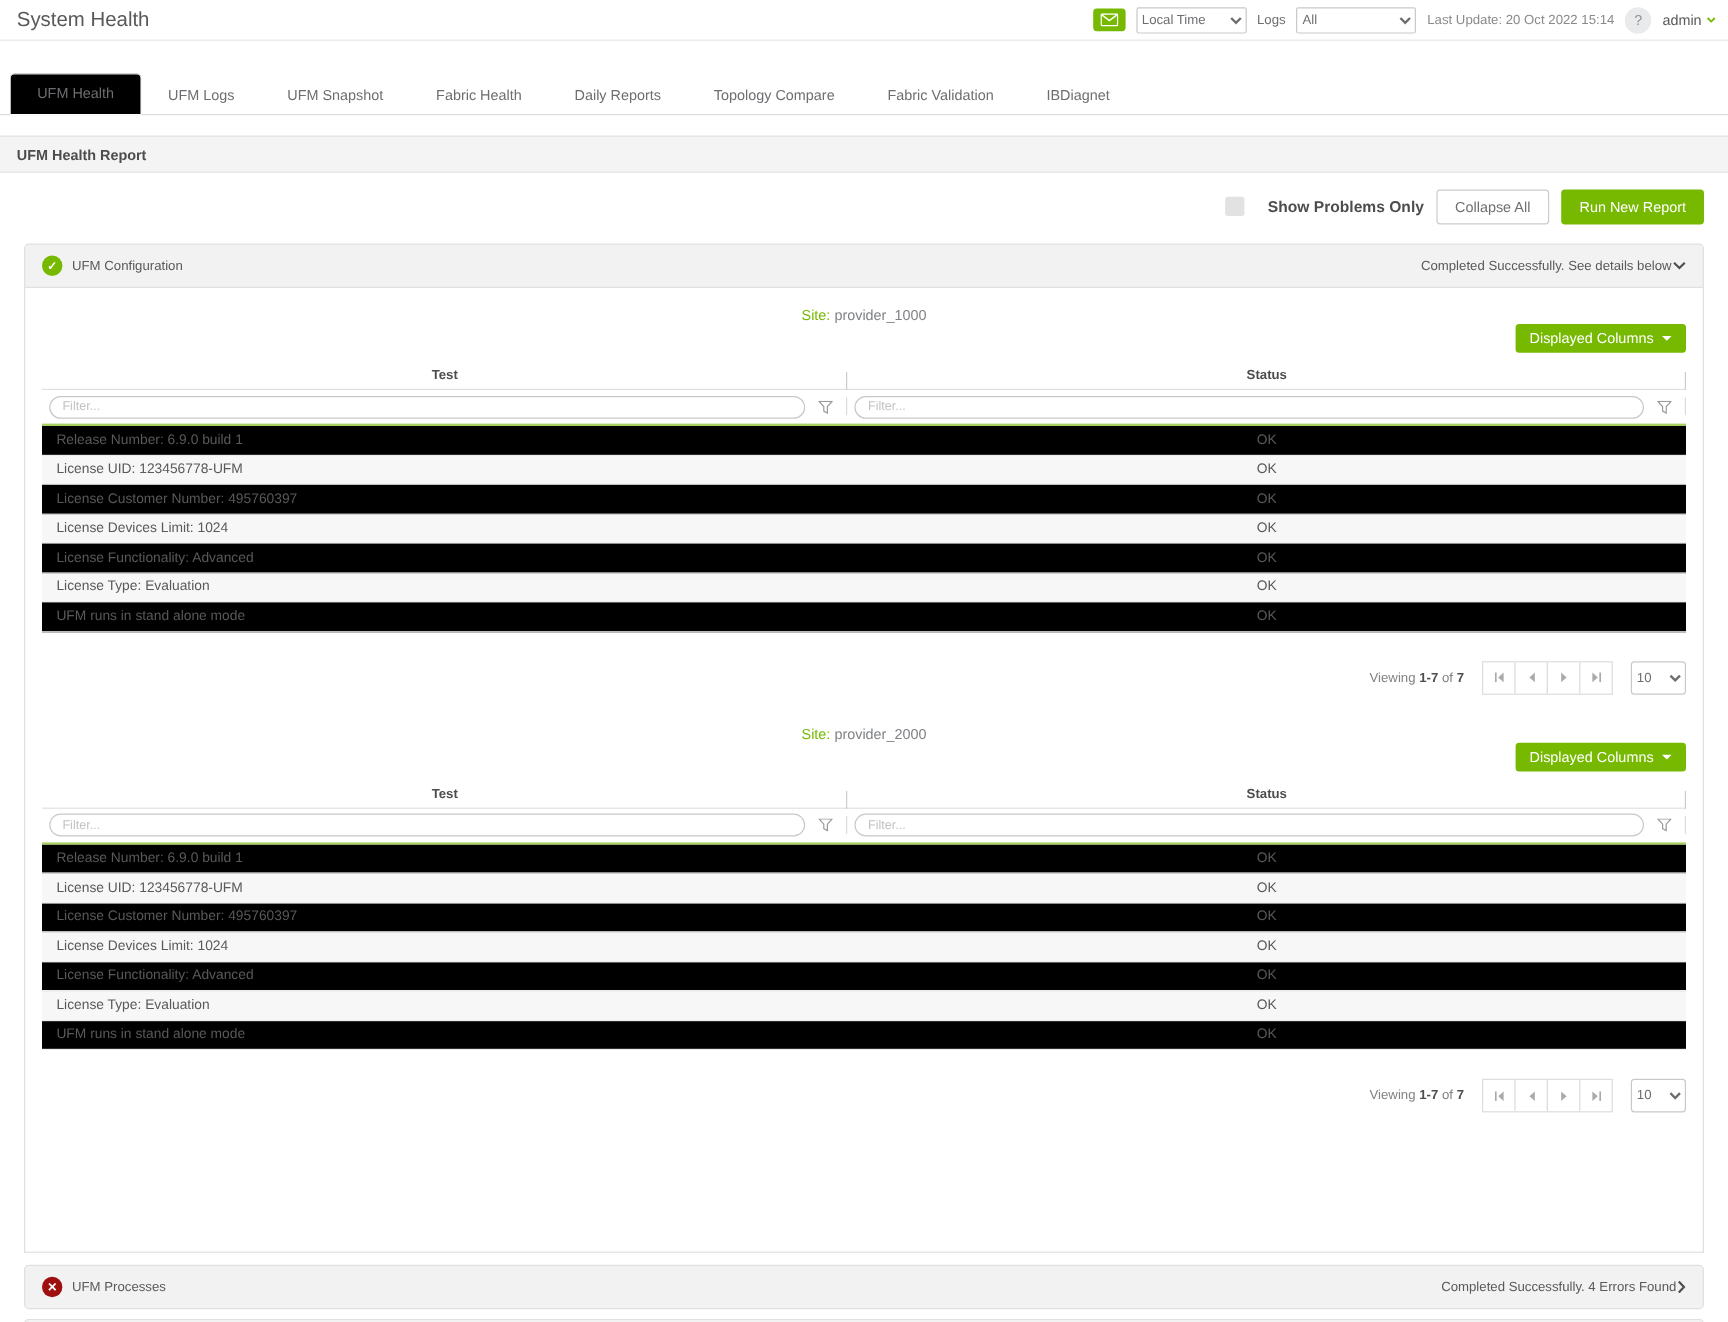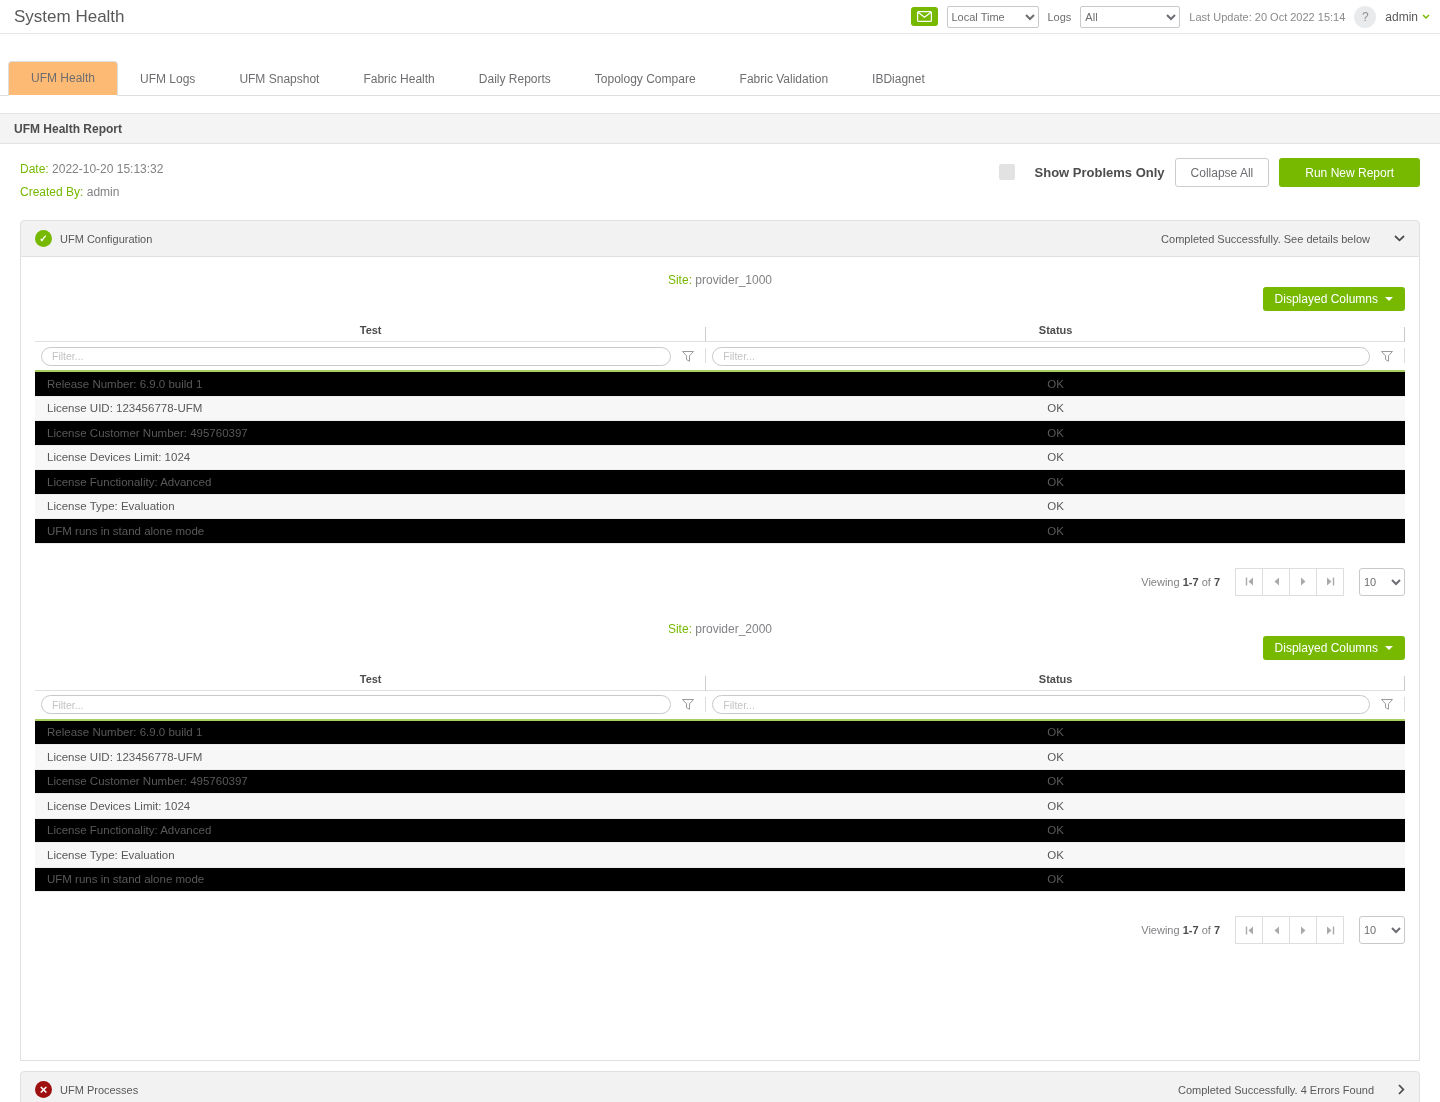--- a/index.html
+++ b/index.html
@@ -20,21 +20,21 @@
   .last-update { color:#8a8a8a; }
   .help-circle { width:22px; height:22px; border-radius:50%; background:#e9eaeb; color:#8f9092;
               display:flex; align-items:center; justify-content:center; font-size:12px; cursor:pointer; }
   .user-menu { display:flex; align-items:center; gap:4px; font-size:12px; color:#59595b; cursor:pointer; }
 
   
   .tabbar { display:flex; align-items:flex-end; margin-top:28px; padding-left:8px;
             border-bottom:1px solid #ddd; height:34px; }
   .tab { padding:9px 22px 10px; font-size:12px; color:#6d6e71; cursor:pointer;
          position:relative; bottom:-1px; white-space:nowrap; }
-  .tab.active { background:#fdba74; border:1px solid #ddd; border-bottom:1px solid #fff;
+  .tab.active { background:#000000; border:1px solid #ddd; border-bottom:1px solid #fff;
          border-radius:4px 4px 0 0; }
 
   
   .report-bar { margin-top:17px; height:31px; background:#f4f4f4;
             border-top:1px solid #e3e3e3; border-bottom:1px solid #e3e3e3;
             display:flex; align-items:center; padding:0 14px;
             font-size:12px; font-weight:bold; color:#4d4d4d; }
 
   .content { padding:0 20px; }
 
@@ -43,34 +43,34 @@
   .meta { font-size:12px; line-height:23px; }
   .green-label { color:#76b900; }
   .meta-value { color:#808285; }
   .toolbar { margin-left:auto; display:flex; align-items:flex-start; gap:10px; }
   .show-problems { display:flex; align-items:center; gap:20px; margin-top:6px;
             font-size:13px; font-weight:bold; color:#4d4d4d; }
   .checkbox { width:16px; height:16px; background:#e2e2e2; border-radius:2px; cursor:pointer; }
   .btn-outline { height:29px; padding:0 15px; background:#fff; border:1px solid #ccc;
             border-radius:3px; font-size:12px; color:#6d6e71; cursor:pointer;
             font-family:inherit; }
-  .btn-green { height:29px; padding:0 26px; background:#76b900; border:none; border-radius:3px;
+  .btn-green { height:29px; padding:0 15px; background:#76b900; border:none; border-radius:3px;
             font-size:12px; color:#fff; cursor:pointer; font-family:inherit; }
 
   
   .panel { margin-top:16px; }
   .panel-header { height:37px; background:#f2f2f2; border:1px solid #e0e0e0;
             border-radius:4px 4px 0 0; display:flex; align-items:center; padding:0 14px;
             gap:8px; font-size:11px; color:#59595b; cursor:pointer; }
   .panel.collapsed .panel-header { border-radius:4px; }
   .status-icon { width:17px; height:17px; border-radius:50%; color:#fff;
             display:flex; align-items:center; justify-content:center; flex:0 0 auto; }
   .status-icon.success { background:#76b900; font-size:10px; font-weight:bold; }
   .status-icon.error { background:#9e1010; font-size:13px; font-weight:bold; line-height:1; }
-  .panel-status { margin-left:auto; display:flex; align-items:center; gap:24px; font-size:11px; }
+  .panel-status { margin-left:auto; display:flex; align-items:center; gap:1px; font-size:11px; }
   .panel-body { border:1px solid #e0e0e0; border-top:none; background:#fff;
             padding:4px 14px 116px; }
 
   
   .site-section { margin-top:12px; }
   .site-section + .site-section { margin-top:26px; }
   .site-row { display:flex; align-items:center; font-size:12px;flex-direction:column; }
   .btn-green.small { height:24px; padding:0 12px; margin-left:auto;
             display:flex; align-items:center; gap:7px; }
   .caret-down-white { width:0; height:0; border-left:4px solid transparent;
@@ -155,30 +155,20 @@
   <div class="tab">IBDiagnet</div>
 </nav>
 
 <div class="report-bar">
   <span>UFM Health Report</span>
 </div>
 
 <div class="content">
 
   <div class="meta-row">
-    <div class="meta">
-      <div>
-        <span class="green-label">Date:</span>
-        <span class="meta-value">2022-10-20 15:13:32</span>
-      </div>
-      <div>
-        <span class="green-label">Created By:</span>
-        <span class="meta-value">admin</span>
-      </div>
-    </div>
     <div class="toolbar">
       <div class="show-problems">
         <span class="checkbox"></span>
         <span>Show Problems Only</span>
       </div>
       <button class="btn-outline">Collapse All</button>
       <button class="btn-green">Run New Report</button>
     </div>
   </div>
 

